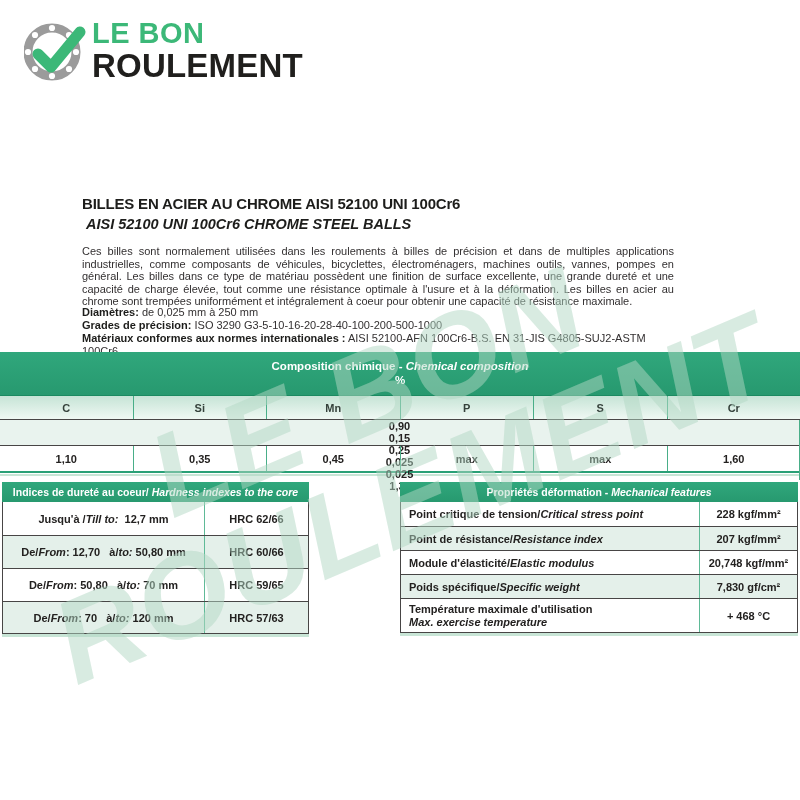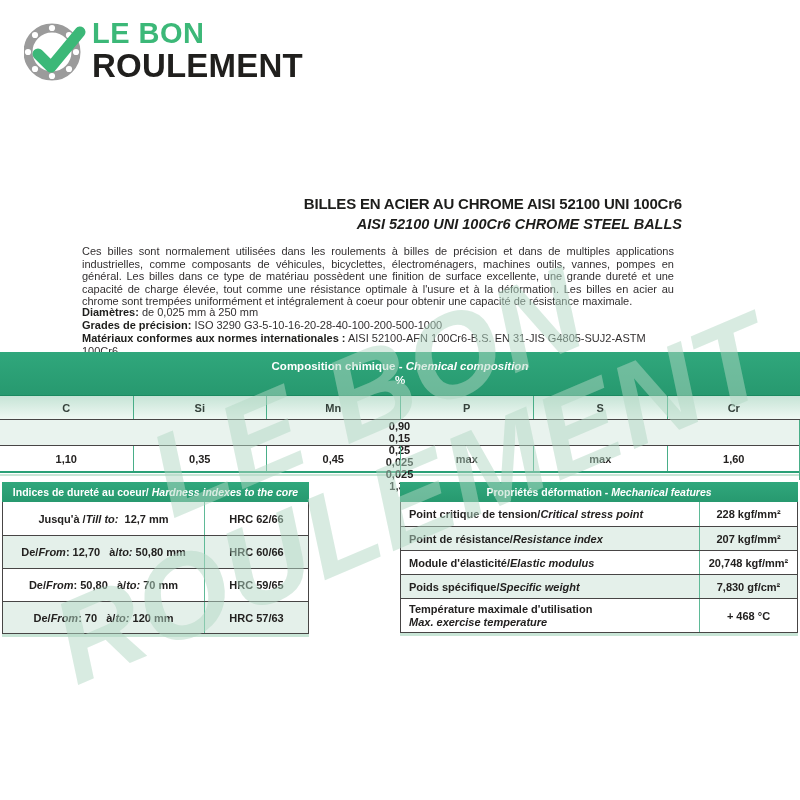--- a/index.html
+++ b/index.html
@@ -6,21 +6,21 @@
   .page{position:relative;width:800px;height:800px;background:#fff;overflow:hidden;
         font-family:"Liberation Sans",sans-serif;color:#2b2a2a;}
 
   
   .logo{position:absolute;left:24px;top:16px;display:flex;align-items:center;}
   .logo-text{margin-left:6px;line-height:1;}
   .logo-line1{font-size:29px;font-weight:bold;letter-spacing:.5px;color:#3cb878;}
   .logo-line2{font-size:33px;font-weight:bold;letter-spacing:.2px;color:#201f1d;margin-top:1px;}
 
   
-  .title-block{position:absolute;left:82px;top:195px;width:600px;text-align:right;}
+  .title-block{position:absolute;left:82px;top:195px;width:600px;}
   .title-fr{font-size:15px;font-weight:bold;letter-spacing:-.2px;color:#1d1d1b;}
   .title-en{font-size:14.5px;font-weight:bold;font-style:italic;color:#1d1d1b;margin-top:4px;padding-left:4px;}
   .intro{position:absolute;left:82px;top:245px;width:592px;font-size:11px;line-height:12.6px;
          text-align:justify;color:#333031;}
   .specs{position:absolute;left:82px;top:306px;width:600px;font-size:11px;line-height:12.9px;color:#333031;}
   .specs b{color:#1d1d1b;}
 
   
   .watermark{position:absolute;left:0px;top:330px;width:780px;z-index:10;pointer-events:none;
              transform:rotate(-23deg);text-align:center;line-height:.98;

